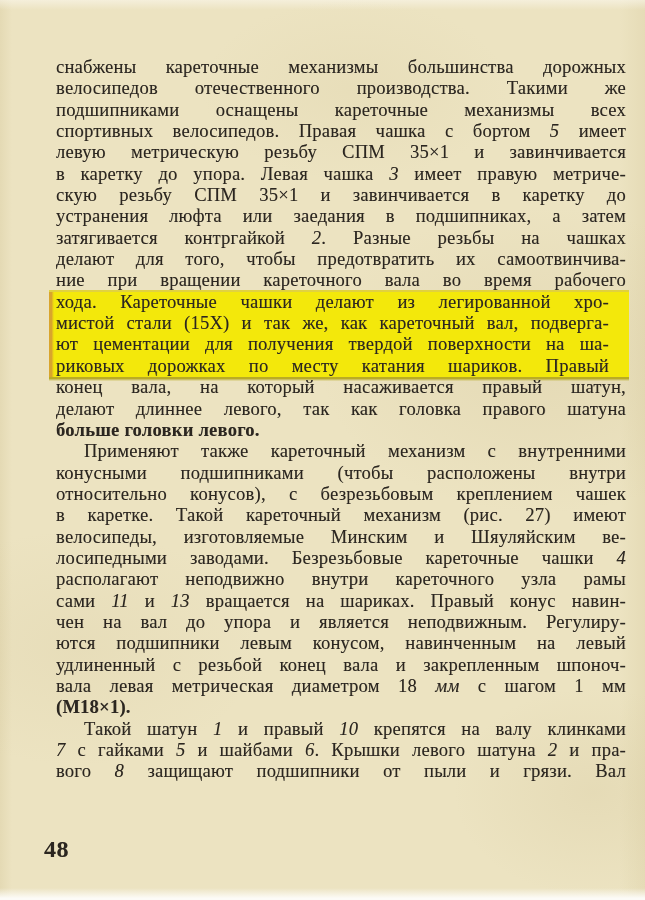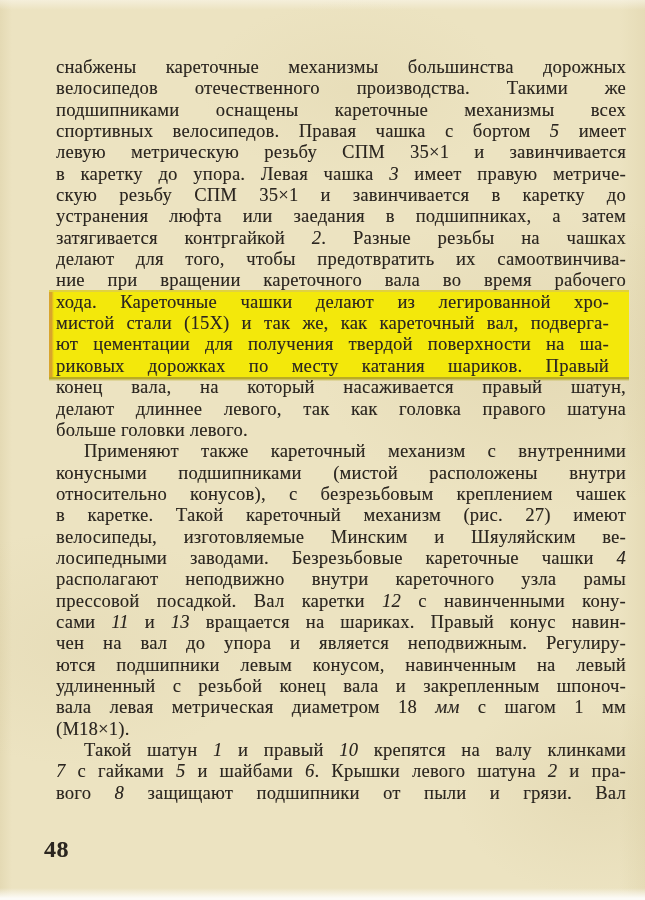--- a/index.html
+++ b/index.html
@@ -43,21 +43,21 @@
     letter-spacing: 0.25px;
     text-shadow: 0.3px 0.3px 0 rgba(43,38,32,0.35);
   }
   .line {
     height: 21.35px;
     line-height: 21.35px;
     text-align: justify;
     text-align-last: justify;
     text-justify: inter-word;
   }
-  .line.end { text-align-last: left; }
+  .line.end { text-align-last: left; font-weight: bold; }
   .line.indent { text-indent: 28px; }
   .line i { font-style: italic; }
   .line.hl {
     background: linear-gradient(to right, var(--highlight-left-edge) 0 2.5px, var(--highlight) 5px);
     margin-left: -7px;  padding-left: 7px;
     margin-right: -3px; padding-right: 20px;
   }
   .line.hl-first { box-shadow: 0 -2px 0 rgba(222,205,30,0.8); }
   .line.hl-last  { box-shadow: 0 2.5px 0 var(--highlight-edge), 0 4px 0 rgba(185,171,37,0.25); }
   .page-number {
@@ -87,27 +87,26 @@
       <div class="line"><span>делают для того, чтобы предотвратить их самоотвинчива-</span></div>
       <div class="line"><span>ние при вращении кареточного вала во время рабочего</span></div>
       <div class="line hl hl-first"><span>хода. Кареточные чашки делают из легированной хро-</span></div>
       <div class="line hl"><span>мистой стали (15Х) и так же, как кареточный вал, подверга-</span></div>
       <div class="line hl"><span>ют цементации для получения твердой поверхности на ша-</span></div>
       <div class="line hl hl-last"><span>риковых дорожках по месту катания шариков. Правый</span></div>
       <div class="line"><span>конец вала, на который насаживается правый шатун,</span></div>
       <div class="line"><span>делают длиннее левого, так как головка правого шатуна</span></div>
       <div class="line end"><span>больше головки левого.</span></div>
       <div class="line indent"><span>Применяют также кареточный механизм с внутренними</span></div>
-      <div class="line"><span>конусными подшипниками (мистой расположены внутри</span></div>
+      <div class="line"><span>конусными подшипниками (чтобы расположены внутри</span></div>
       <div class="line"><span>относительно конусов), с безрезьбовым креплением чашек</span></div>
       <div class="line"><span>в каретке. Такой кареточный механизм (рис. 27) имеют</span></div>
       <div class="line"><span>велосипеды, изготовляемые Минским и Шяуляйским ве-</span></div>
       <div class="line"><span>лосипедными заводами. Безрезьбовые кареточные чашки </span><i>4</i></div>
       <div class="line"><span>располагают неподвижно внутри кареточного узла рамы</span></div>
-      <div class="line"><span>прессовой посадкой. Вал каретки </span><i>12</i><span> с навинченными кону-</span></div>
       <div class="line"><span>сами </span><i>11</i><span> и </span><i>13</i><span> вращается на шариках. Правый конус навин-</span></div>
       <div class="line"><span>чен на вал до упора и является неподвижным. Регулиру-</span></div>
       <div class="line"><span>ются подшипники левым конусом, навинченным на левый</span></div>
       <div class="line"><span>удлиненный с резьбой конец вала и закрепленным шпоноч-</span></div>
       <div class="line"><span>вала левая метрическая диаметром 18 </span><i>мм</i><span> с шагом 1 мм</span></div>
       <div class="line end"><span>(М18×1).</span></div>
       <div class="line indent"><span>Такой шатун </span><i>1</i><span> и правый </span><i>10</i><span> крепятся на валу клинками</span></div>
       <div class="line"><i>7</i><span> с гайками </span><i>5</i><span> и шайбами </span><i>6</i><span>. Крышки левого шатуна </span><i>2</i><span> и пра-</span></div>
       <div class="line"><span>вого </span><i>8</i><span> защищают подшипники от пыли и грязи. Вал</span></div>
     </div>

